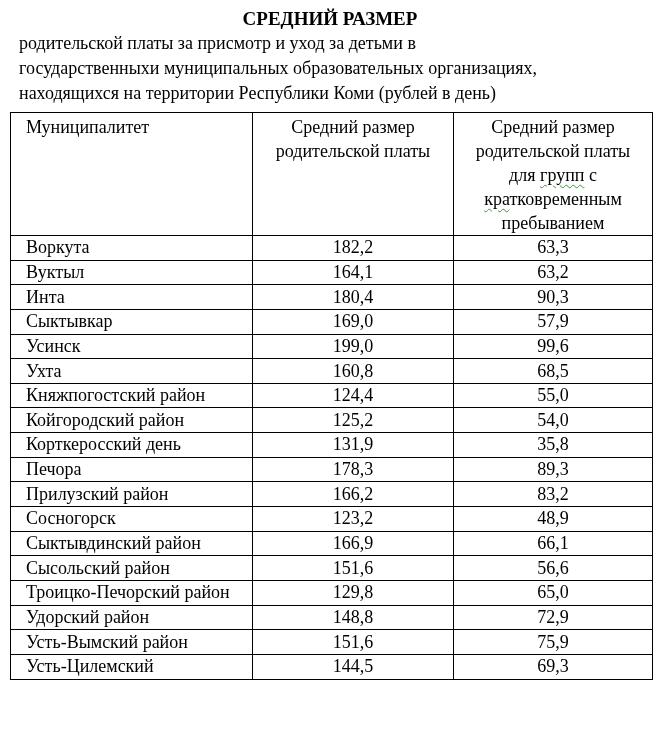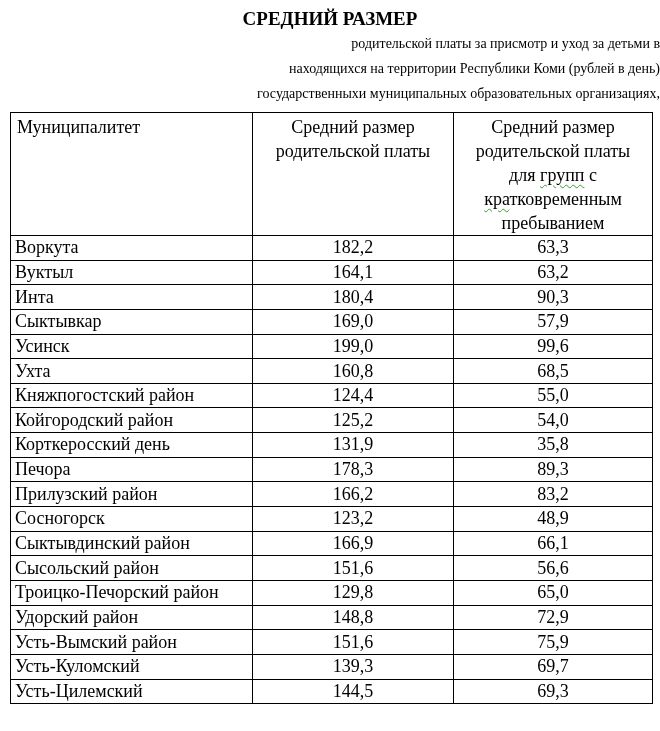--- a/index.html
+++ b/index.html
@@ -11,22 +11,22 @@
     overflow: hidden;
   }
   .doc-title {
     margin-top: 6px;
     text-align: center;
     font-size: 19px;
     font-weight: bold;
     line-height: 25px;
   }
   .subtitle-line {
-    text-align: right;
-    font-size: 14px;
+    text-align: left;
+    font-size: 18px;
     line-height: 25px;
     margin-left: 19px;
   }
   table.data-table {
     border-collapse: collapse;
     table-layout: fixed;
     margin: 6px 0 0 10px;
     width: 642px;
   }
   .data-table th, .data-table td {
@@ -36,46 +36,46 @@
   .data-table thead tr { height: 119px; }
   .data-table th {
     font-weight: normal;
     vertical-align: top;
     text-align: center;
     line-height: 24px;
     padding-top: 2px;
   }
   .data-table th.h-muni {
     text-align: left;
-    padding-left: 6px;
+    padding-left: 15px;
   }
   .data-table th.h-avg { white-space: pre-line; }
   .data-table tbody tr { height: 24.65px; }
   .data-table td.cell-name {
     text-align: left;
-    padding-left: 4px;
+    padding-left: 15px;
   }
   .data-table td.cell-num { text-align: center; }
   .wavy {
     text-decoration: underline;
     text-decoration-style: wavy;
     text-decoration-color: #3a9b35;
     text-decoration-thickness: 1px;
     text-underline-offset: 3px;
   }
 </style>
 </head>
 <body>
 
 <div class="doc">
   <div class="doc-title">СРЕДНИЙ РАЗМЕР</div>
   <div class="doc-subtitle">
     <div class="subtitle-line">родительской платы за присмотр и уход за детьми в</div>
+    <div class="subtitle-line">государственныхи муниципальных образовательных организациях,</div>
     <div class="subtitle-line">находящихся на территории Республики Коми (рублей в день)</div>
-    <div class="subtitle-line">государственныхи муниципальных образовательных организациях,</div>
   </div>
 
   <table class="data-table">
     <colgroup>
       <col style="width:242px">
       <col style="width:201px">
       <col style="width:199px">
     </colgroup>
     <thead>
       <tr>
@@ -171,24 +171,19 @@
           <td class="cell-name">Удорский район</td>
           <td class="cell-num">148,8</td>
           <td class="cell-num">72,9</td>
         </tr>
         <tr>
           <td class="cell-name">Усть-Вымский район</td>
           <td class="cell-num">151,6</td>
           <td class="cell-num">75,9</td>
         </tr>
         <tr>
-          <td class="cell-name">Усть-Куломский</td>
-          <td class="cell-num">139,3</td>
-          <td class="cell-num">69,7</td>
-        </tr>
-        <tr>
           <td class="cell-name">Усть-Цилемский</td>
           <td class="cell-num">144,5</td>
           <td class="cell-num">69,3</td>
         </tr>
       </tbody>
   </table>
 </div>
 
 </body></html>

